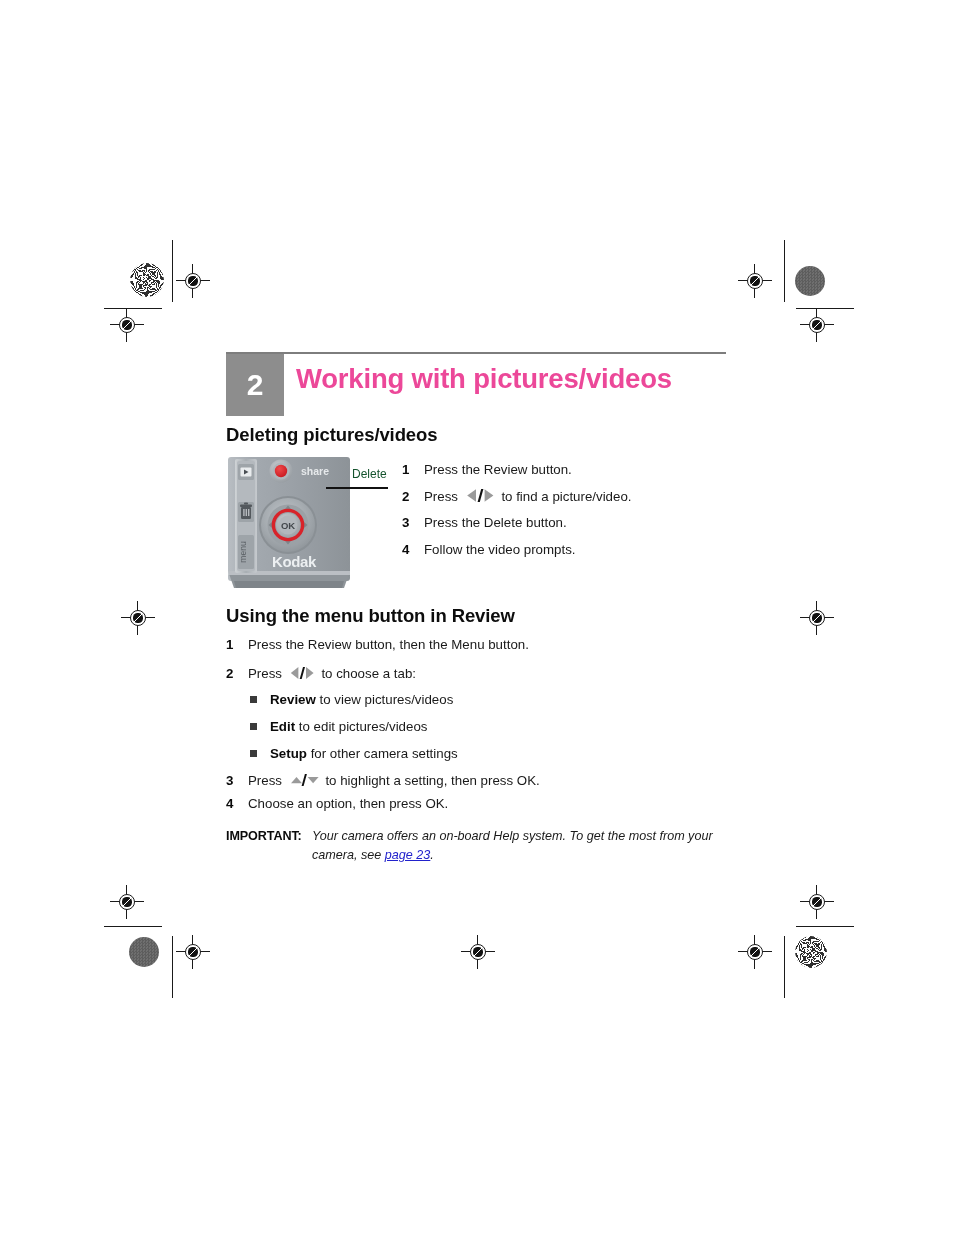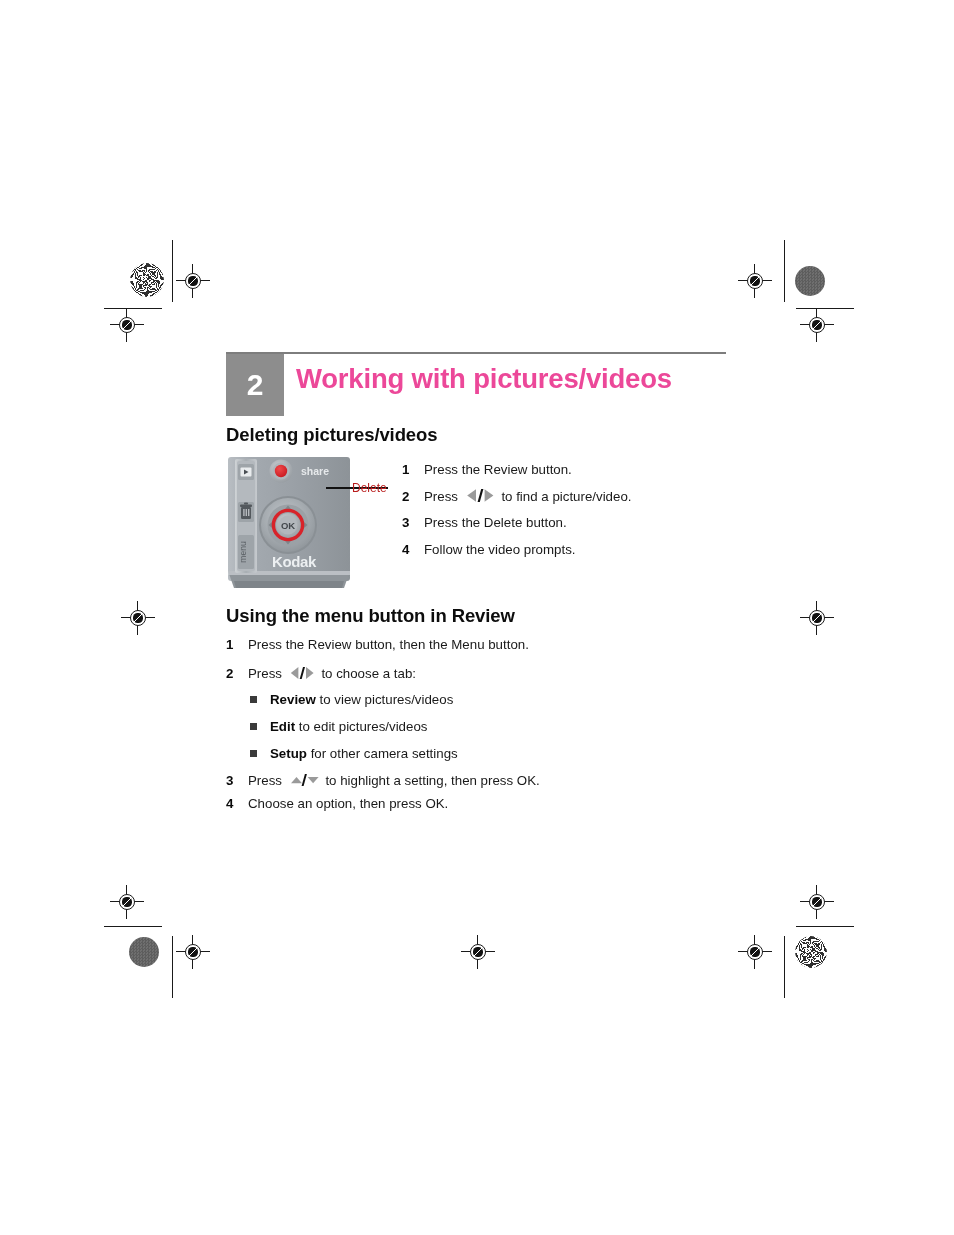--- a/index.html
+++ b/index.html
@@ -89,22 +89,22 @@
   }
 
   
   .fig-row { position: relative; margin-top: 9px; height: 142px; }
   .camera-fig { position: absolute; left: 0; top: 0; width: 128px; height: 135px; }
   .callout-line {
     position: absolute; left: 100px; top: 32px;
     width: 62px; height: 1.6px; background: #111;
   }
   .callout-label {
-    position: absolute; left: 126px; top: 26px;
-    font-size: 12px; color: #b91c1c;
+    position: absolute; left: 126px; top: 12px;
+    font-size: 12px; color: #14532d;
   }
 
   ol.steps { list-style: none; }
   .step {
     position: relative;
     padding-left: 22px;
     font-size: 13.3px; color: #1a1a1a;
     line-height: 1.46;
     margin-bottom: 4px;
   }
@@ -413,16 +413,20 @@
             <path d="M14.6 13 L17.9 1 L15.9 1 L12.6 13 Z" fill="#111"></path>
             <path d="M18.6 4 L29.6 4 L24.1 10.2 Z" fill="#9a9a9a"></path>
           </svg></span><span> to highlight a setting, then press OK.</span>
       </li>
       <li class="step">
         <span class="num">4</span>
         <span>Choose an option, then press OK.</span>
       </li>
     </ol>
 
+    <div class="important">
+      <span class="lbl">IMPORTANT:</span>
+      <span class="body">Your camera offers an on-board Help system. To get the most from your camera, see </span><a class="link" href="#">page 23</a><span class="body">.</span>
+    </div>
 
 
   </div>
 </div>
 
 </body></html>

